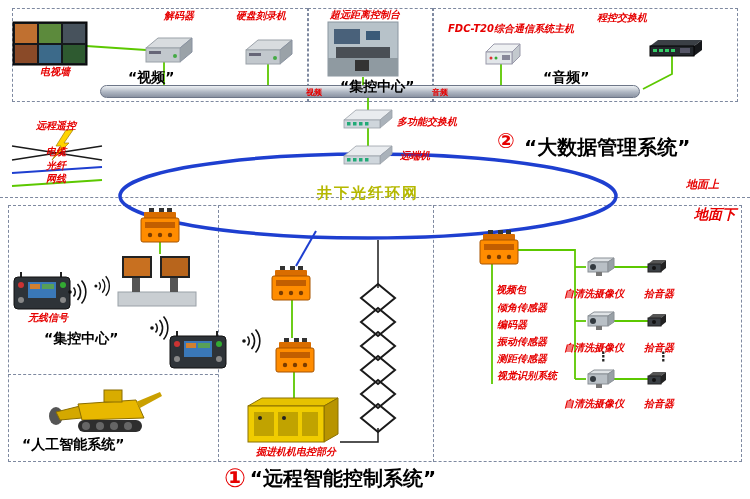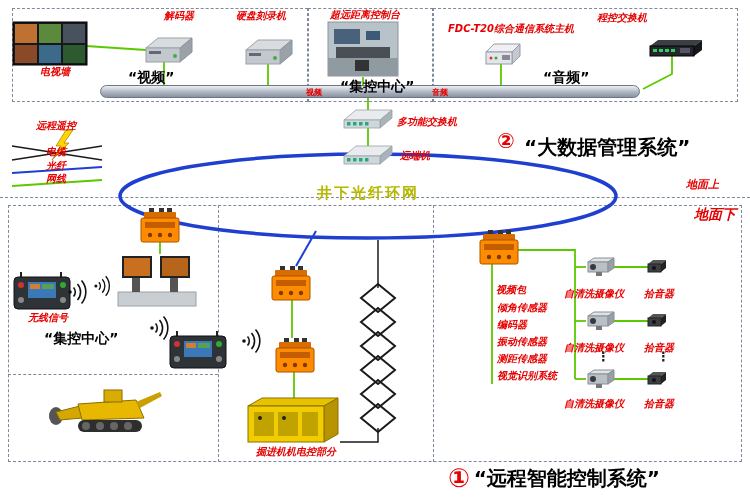--- a/index.html
+++ b/index.html
@@ -35,21 +35,21 @@
 
   .rl  { position: absolute; color: var(--label-red); font-size: 10px; font-weight: bold;
          white-space: nowrap; line-height: 1.15; z-index: 6; font-style: italic; }
   .bl  { position: absolute; color: #000; font-size: 14px; font-weight: bold;
          white-space: nowrap; z-index: 6; }
   .tag { position: absolute; color: var(--label-red); font-size: 8px; font-weight: bold; z-index: 6; margin-left: 12px; }
   .bignum { position: absolute; color: var(--label-red); font-size: 21px; font-weight: bold; z-index: 6; }
   .ringlbl { position: absolute; transform: translateX(-50%); color: var(--ring-text);
              font-size: 15px; font-weight: bold; letter-spacing: 2px; white-space: nowrap; z-index: 6; }
   .dots { position: absolute; color: #222; font-size: 13px; font-weight: bold; z-index: 6; }
-  .footer { position: absolute; left: 0; top: 463px; width: 660px; text-align: right;
+  .footer { position: absolute; left: 0; top: 463px; width: 660px; text-align: center;
             white-space: nowrap; z-index: 6; }
   .fnum   { color: var(--label-red); font-size: 26px; font-weight: bold; vertical-align: middle; margin-right: 4px; }
   .ftitle { color: #000; font-size: 20px; font-weight: bold; vertical-align: middle; }
 </style>
 </head>
 <body>
 
 <div class="stage">
 
   <div class="box" style="left:12px;top:8px;width:296px;height:94px"></div>
@@ -296,20 +296,21 @@
   <div class="rl" style="left:400px;top:150px">远端机</div>
   <div class="bignum" style="left:497px;top:129px">②</div>
   <div class="bl" style="left:524px;top:134px;font-size:20px">“大数据管理系统”</div>
   <div class="ringlbl" style="left:368px;top:184px">井下光纤环网</div>
   <div class="rl" style="left:686px;top:179px;font-size:11px">地面上</div>
   <div class="rl" style="left:694px;top:206px;font-size:14px">地面下</div>
 
   <div class="rl" style="left:28px;top:312px">无线信号</div>
   <div class="bl" style="left:44px;top:330px">“集控中心”</div>
 
+  <div class="bl" style="left:22px;top:436px">“人工智能系统”</div>
 
   <div class="rl" style="left:256px;top:446px">掘进机机电控部分</div>
 
   <div class="rl" style="left:496px;top:284px">视频包</div>
   <div class="rl" style="left:497px;top:302px">倾角传感器</div>
   <div class="rl" style="left:497px;top:319px">编码器</div>
   <div class="rl" style="left:497px;top:336px">振动传感器</div>
   <div class="rl" style="left:497px;top:353px">测距传感器</div>
   <div class="rl" style="left:497px;top:370px">视觉识别系统</div>
 

